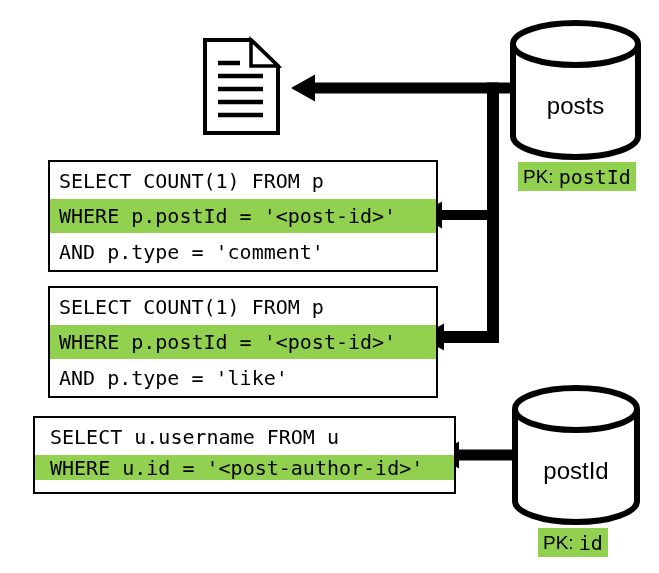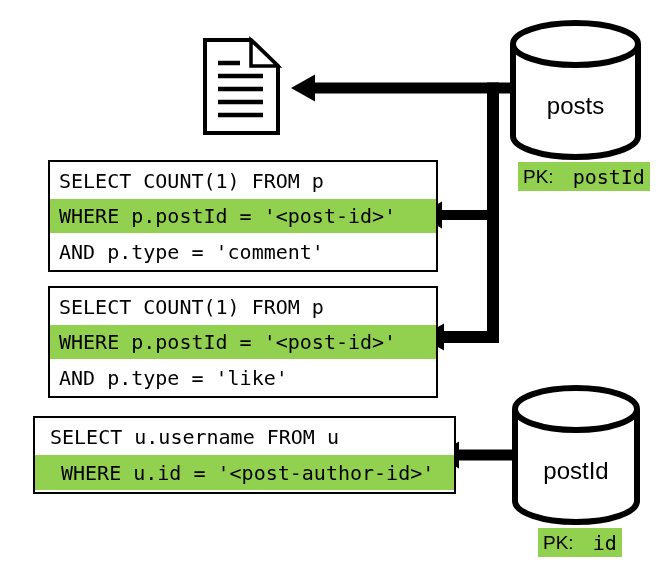--- a/index.html
+++ b/index.html
@@ -16,21 +16,21 @@
     display:flex; align-items:center; padding-left:9px;
     font-size:20px; white-space:pre; flex:0 0 auto;
   }
   .qrow.hl { background:var(--green); }
   .db-label {
     position:absolute; text-align:center;
     font-family:"Liberation Sans", sans-serif; font-size:24px;
   }
   .pk-badge {
     position:absolute; background:var(--green); height:29px;
-    display:flex; align-items:center; padding:8px 5px; box-sizing:border-box;gap:14px;
+    display:flex; align-items:center; padding:8px 5px; box-sizing:border-box;
   }
   .pk-badge .pfx { font-family:"Liberation Sans", sans-serif; font-size:19px; margin-right:5px; }
   .pk-badge .val { font-family:"DejaVu Sans Mono", monospace; font-size:20px; }
 </style>
 </head>
 <body>
 
 <div class="canvas">
 
   <svg class="layer" width="659" height="573" viewBox="0 0 659 573">
@@ -83,21 +83,21 @@
   </div>
 
   <div class="qbox" style="left:28px; top:286px; width:390px; height:112px;">
     <div class="qrow" style="height:37px;">SELECT COUNT(1) FROM p</div>
     <div class="qrow hl" style="height:34px;">WHERE p.postId = '&lt;post-id&gt;'</div>
     <div class="qrow" style="height:37px;">AND p.type = 'like'</div>
   </div>
 
   <div class="qbox" style="left:13px; top:416px; width:423px; height:78px;">
     <div class="qrow" style="height:37px; padding-left:15px;">SELECT u.username FROM u</div>
-    <div class="qrow hl" style="height:35px; padding-left:26px;">WHERE u.id = '&lt;post-author-id&gt;'</div>
+    <div class="qrow hl" style="height:25px; padding-left:15px;">WHERE u.id = '&lt;post-author-id&gt;'</div>
   </div>
 
   <div class="db-label" style="left:513px; top:92px; width:125px;">posts</div>
   <div class="db-label" style="left:515px; top:457px; width:122px;">postId</div>
 
   <div class="pk-badge" style="left:518px; top:162px;">
     <span class="pfx">PK:</span>
     <span class="val">postId</span>
   </div>
   <div class="pk-badge" style="left:538px; top:528px;">

